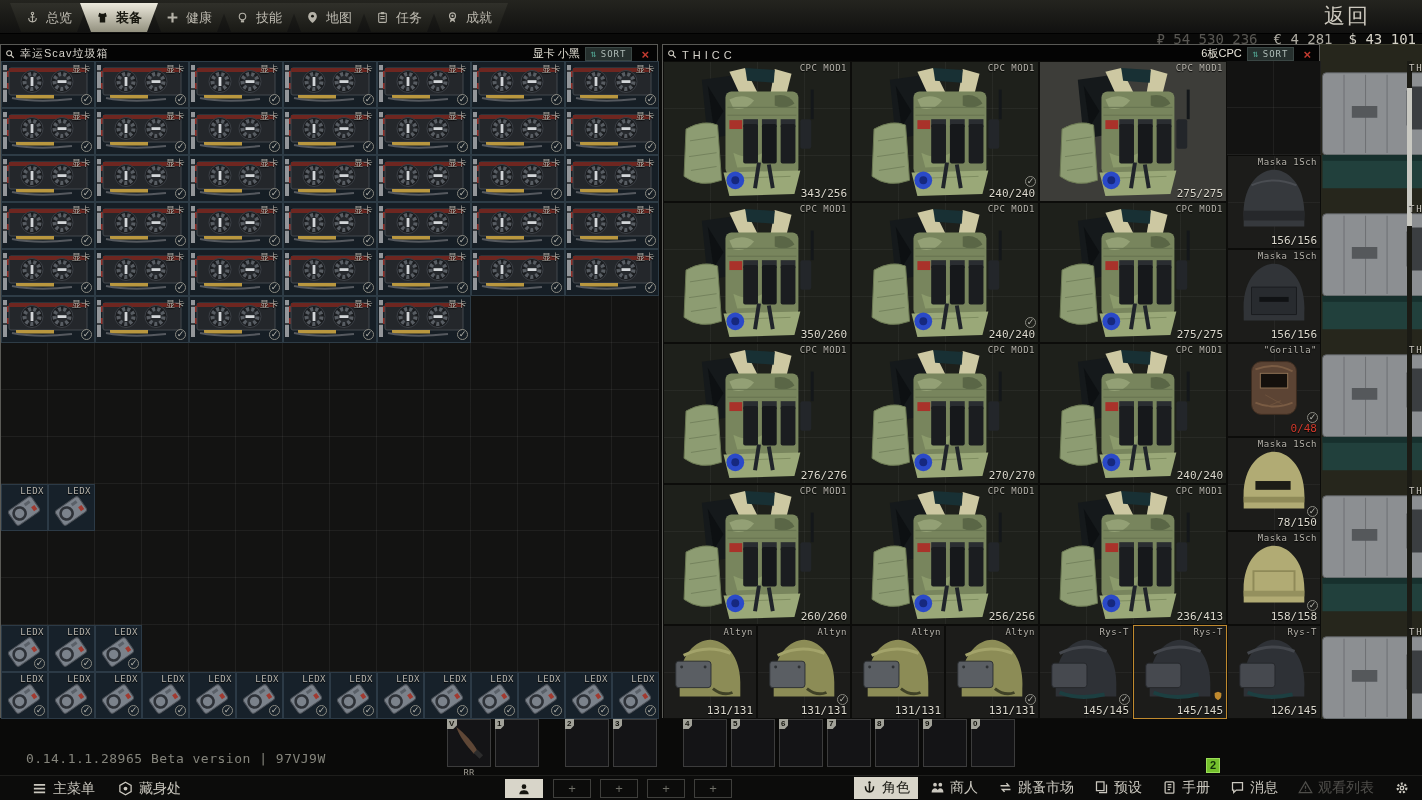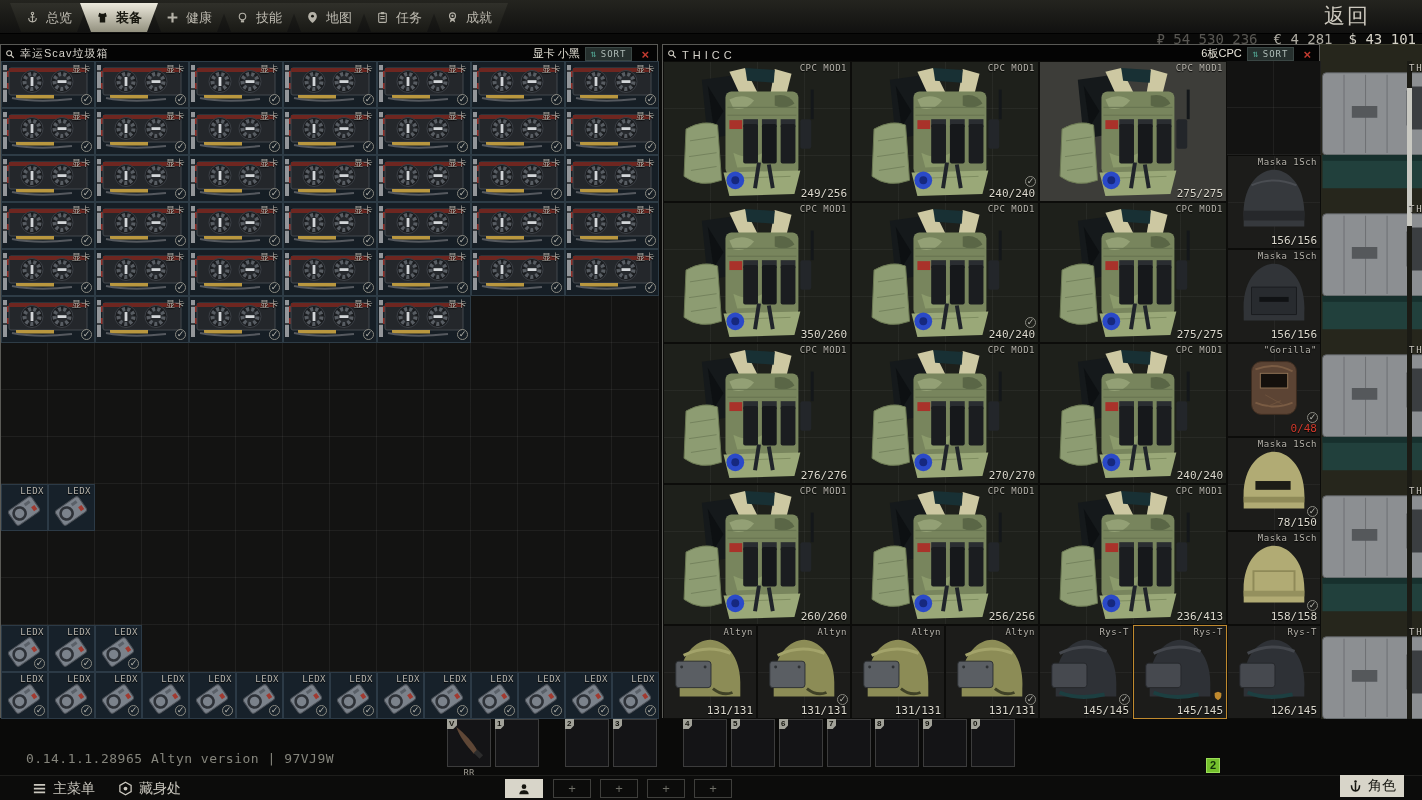--- a/index.html
+++ b/index.html
@@ -78,21 +78,21 @@
   #version{position:absolute;left:26px;top:751px;font-size:13px;color:#85857c;
            font-family:"DejaVu Sans Mono",monospace;letter-spacing:.5px;}
   #bottombar{position:absolute;left:0;top:775px;width:1422px;height:25px;background:#0c0c0b;
              border-top:1px solid #1e1e1c;}
   .fbtn{position:absolute;top:2px;height:21px;display:flex;align-items:center;gap:6px;
         font-size:14px;color:#cbc8bf;padding:0 6px;cursor:pointer;}
   .person-btn{position:absolute;left:505px;top:3px;width:38px;height:19px;background:#d8d5c9;
         display:flex;align-items:center;justify-content:center;cursor:pointer;}
   .plus-btn{position:absolute;top:3px;width:38px;height:19px;border:1px solid #3f3f3c;box-sizing:border-box;
         color:#6e6e66;font-size:13px;display:flex;align-items:center;justify-content:center;cursor:pointer;}
-  #right-btns{position:absolute;right:4px;top:775px;height:25px;display:flex;align-items:center;gap:4px;flex-direction:column;}
+  #right-btns{position:absolute;right:4px;top:775px;height:25px;display:flex;align-items:center;gap:4px;}
   .rbtn{display:flex;align-items:center;gap:5px;font-size:14px;color:#cbc8bf;padding:2px 8px;cursor:pointer;}
   .rbtn.active{background:#d8d5c9;color:#15150f;}
   .rbtn.disabled{opacity:.35;}
   #badge{position:absolute;left:1206px;top:758px;background:#74c02c;border:1px solid #9ade57;
          color:#10320a;font-size:11px;font-weight:bold;line-height:13px;padding:0 3px;}
 </style>
 </head>
 <body>
 
 <div id="stage">
@@ -1089,21 +1089,21 @@
  <rect x="80" y="63" width="15" height="40" rx="2" fill="#1b1d20"></rect>
  <rect x="99" y="63" width="15" height="40" rx="2" fill="#16181b"></rect>
  <rect x="118" y="63" width="15" height="40" rx="2" fill="#1b1d20"></rect>
  <rect x="138" y="58" width="11" height="30" rx="2" fill="#23262a"></rect>
  <path d="M150 28v30" stroke="#14171a" stroke-width="3"></path>
  <path d="M60 112l78-2-6 24-66 2z" fill="#9aa878"></path>
  <path d="M70 118l58-2" stroke="#7e8c60"></path>
  <path d="M96 102l-4 26M106 104l4 24" stroke="#20242a" stroke-width="4" fill="none"></path>
  <circle cx="72" cy="120" r="9" fill="#2a49c8"></circle>
             <circle cx="72" cy="120" r="4" fill="#16287e"></circle>
-</svg><span class="lbl">CPC MOD1</span><span class="dur">249/256</span></div>
+</svg><span class="lbl">CPC MOD1</span><span class="dur">343/256</span></div>
         <div class="item item-armor cellgrid" style="left: 188px; top: 0px; width: 188px; height: 141px;"><svg width="186" height="139" viewBox="0 0 188 141">
  <path d="M38 18L82 12l6 58-44 8z" fill="#15191b"></path>
  <path d="M44 24l16 26-10 16z" fill="#0d1012"></path>
  <path d="M22 68q18-10 32-4l4 56q-22 8-38-4z" fill="#8d9c72" stroke="#6d7a54"></path>
  <path d="M26 80l26-4M25 96l28-4M27 110l26-4" stroke="#74825c" fill="none"></path>
  <path d="M66 10l16-4 14 28-16 6z" fill="#cdc8a2"></path>
  <path d="M112 7l17 5-7 28-15-4z" fill="#cdc8a2"></path>
  <path d="M82 6l30 2-1 13-27-2z" fill="#183034"></path>
  <rect x="62" y="30" width="74" height="84" rx="6" fill="#78855d"></rect>
  <path d="M66 38q14-7 25 1-8 11-21 8z" fill="#93a075"></path>
@@ -1517,21 +1517,21 @@
       </div>
       <div class="slot" style="left: 923px;">
         <span class="key">9</span>
       </div>
       <div class="slot" style="left: 971px;">
         <span class="key">0</span>
       </div>
     </div>
   <div id="rr">RR</div>
 
-  <div id="version">0.14.1.1.28965 Altyn version | 97VJ9W</div>
+  <div id="version">0.14.1.1.28965 Beta version | 97VJ9W</div>
   <div id="bottombar">
     <div id="left-btns"></div>
   <div class="fbtn" style="left: 26px;">
         <svg width="15" height="15" viewBox="0 0 24 24">
           <path d="M3 6h18M3 12h18M3 18h18" stroke="#cbc8bf" stroke-width="2.8"></path>
         </svg>
         <span>主菜单</span>
       </div>
       <div class="fbtn" style="left: 112px;">
         <svg width="15" height="15" viewBox="0 0 24 24">

